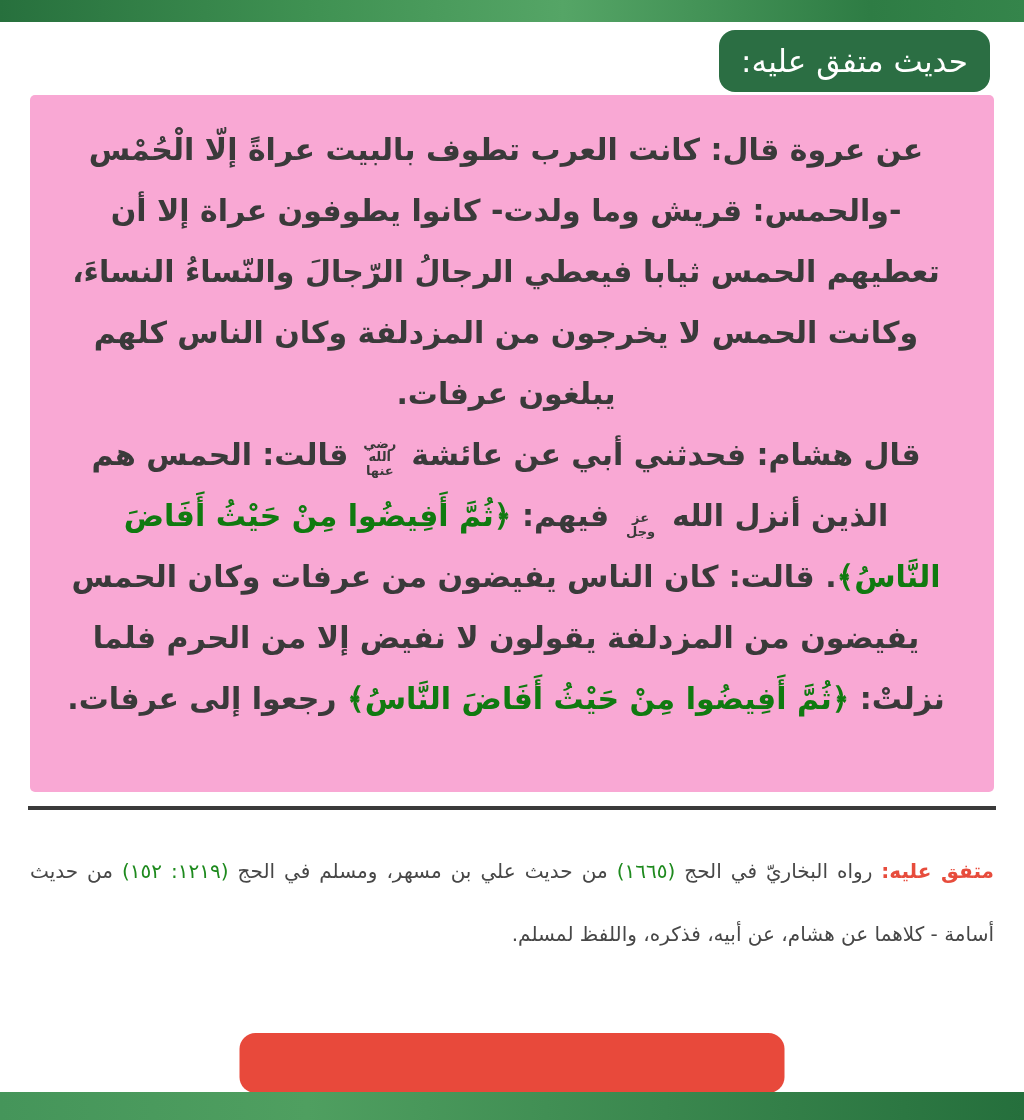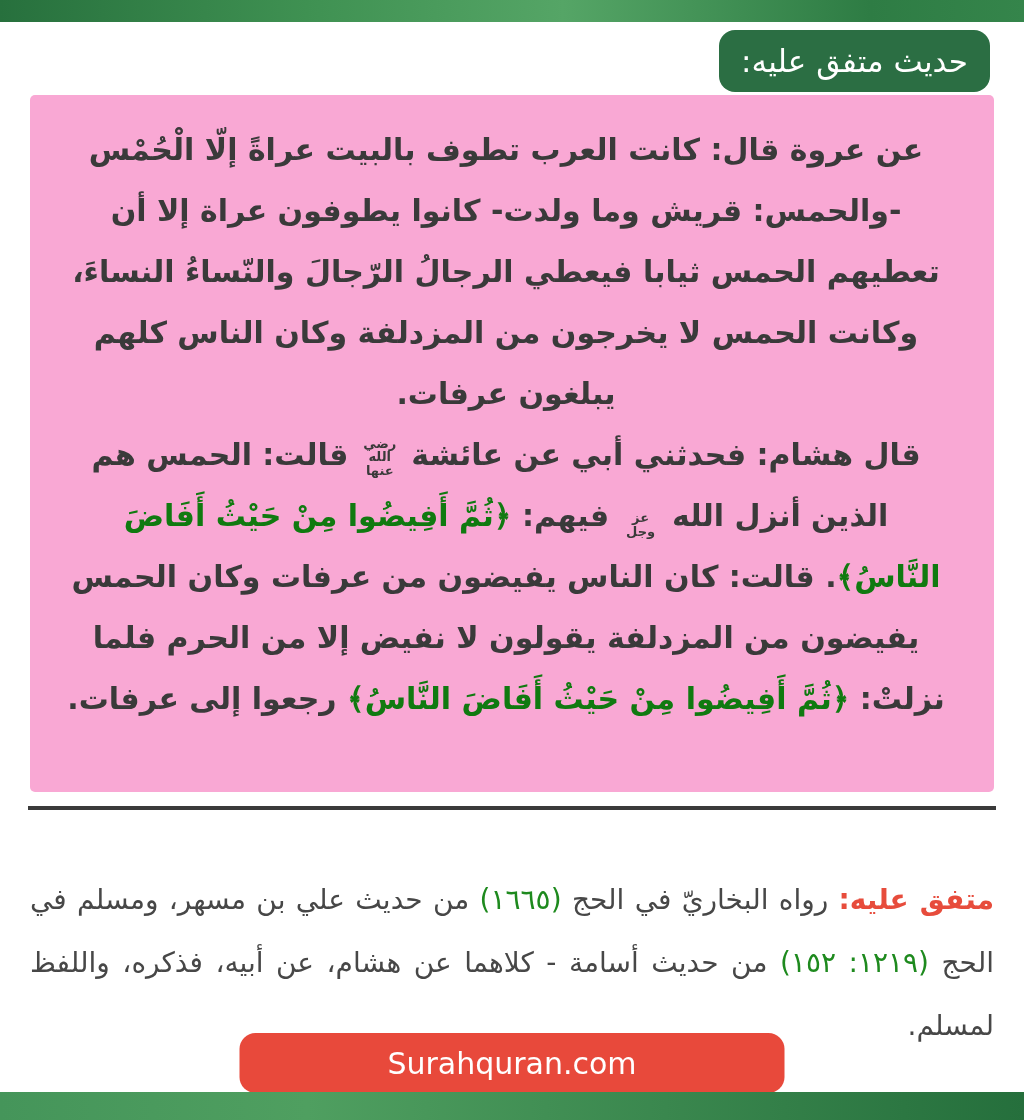--- a/index.html
+++ b/index.html
@@ -43,22 +43,22 @@
     vertical-align:-10px;font-weight:bold;color:#3a3a3a;
     white-space:normal;
   }
   
   .divider{
     position:absolute;top:806px;right:28px;width:968px;height:4px;
     background:#3a3a3a;
   }
   
   .takhrij{
-    position:absolute;top:868px;right:30px;width:964px;
-    font-size:28px;line-height:63px;color:#474747;
+    position:absolute;top:840px;right:30px;width:964px;
+    font-size:20px;line-height:63px;color:#474747;
     text-align:justify;margin:0;font-weight:normal;
   }
   .seg-red-bold{color:#e74c3c;font-weight:bold;}
   .seg-green-num{color:#1e8a1e;}
   .takhrij .seg-text{color:#474747;font-weight:normal;}
   
   .footer-badge{
     position:absolute;top:1033px;left:50%;transform:translateX(-50%);
     height:60px;min-width:545px;z-index:2;
     background:#e8493b;border-radius:16px;
@@ -80,16 +80,15 @@
 
 <div class="hadith-card">
   <p class="hadith-text"><span class="seg seg-text">عن عروة قال: كانت العرب تطوف بالبيت عراةً إلّا الْحُمْس -والحمس: قريش وما ولدت- كانوا يطوفون عراة إلا أن تعطيهم الحمس ثيابا فيعطي الرجالُ الرّجالَ والنّساءُ النساءَ، وكانت الحمس لا يخرجون من المزدلفة وكان الناس كلهم يبلغون عرفات.</span><br><span class="seg seg-text">قال هشام: فحدثني أبي عن عائشة </span><span class="seg seg-honorific">رضي الله عنها</span><span class="seg seg-text"> قالت: الحمس هم الذين أنزل الله </span><span class="seg seg-honorific">عز وجل</span><span class="seg seg-text"> فيهم: </span><span class="seg seg-quran">﴿ثُمَّ أَفِيضُوا مِنْ حَيْثُ أَفَاضَ النَّاسُ﴾</span><span class="seg seg-text">. قالت: كان الناس يفيضون من عرفات وكان الحمس يفيضون من المزدلفة يقولون لا نفيض إلا من الحرم فلما نزلتْ: </span><span class="seg seg-quran">﴿ثُمَّ أَفِيضُوا مِنْ حَيْثُ أَفَاضَ النَّاسُ﴾</span><span class="seg seg-text"> رجعوا إلى عرفات.</span></p>
 </div>
 
 <div class="divider"></div>
 
 <p class="takhrij"><span class="seg seg-red-bold">متفق عليه:</span><span class="seg seg-text"> رواه البخاريّ في الحج </span><span class="seg seg-green-num">(١٦٦٥)</span><span class="seg seg-text"> من حديث علي بن مسهر، ومسلم في الحج </span><span class="seg seg-green-num">(١٢١٩: ١٥٢)</span><span class="seg seg-text"> من حديث أسامة - كلاهما عن هشام، عن أبيه، فذكره، واللفظ لمسلم.</span></p>
 
 <a class="footer-badge">
-  <span class="site">Surahquran.com</span>
 </a>
 
 <div class="bottom-bar"></div>
 
 </body></html>

